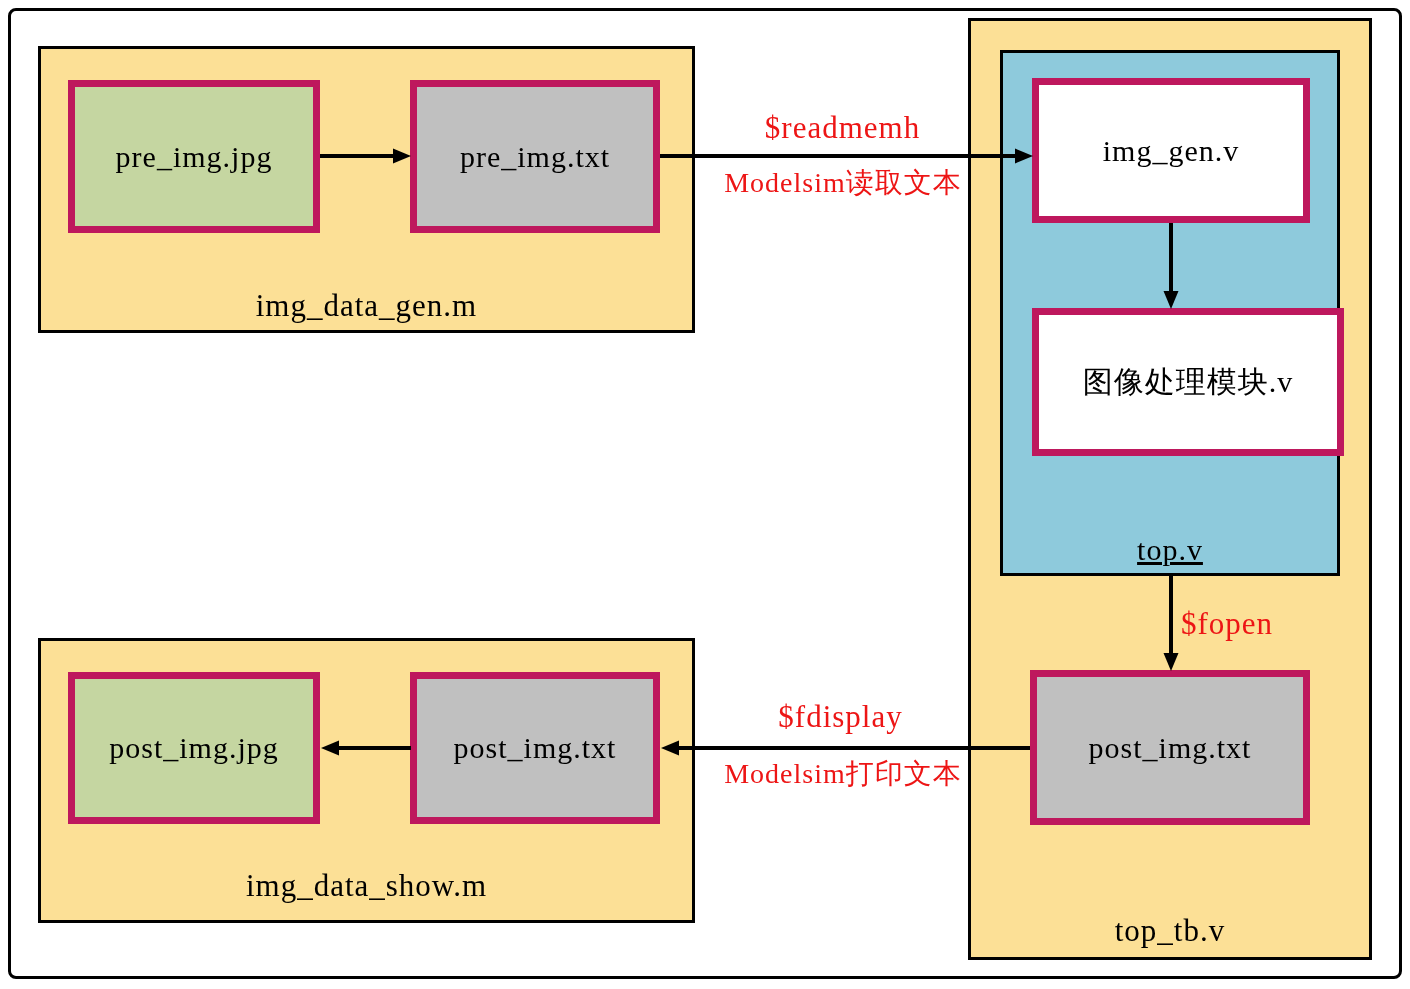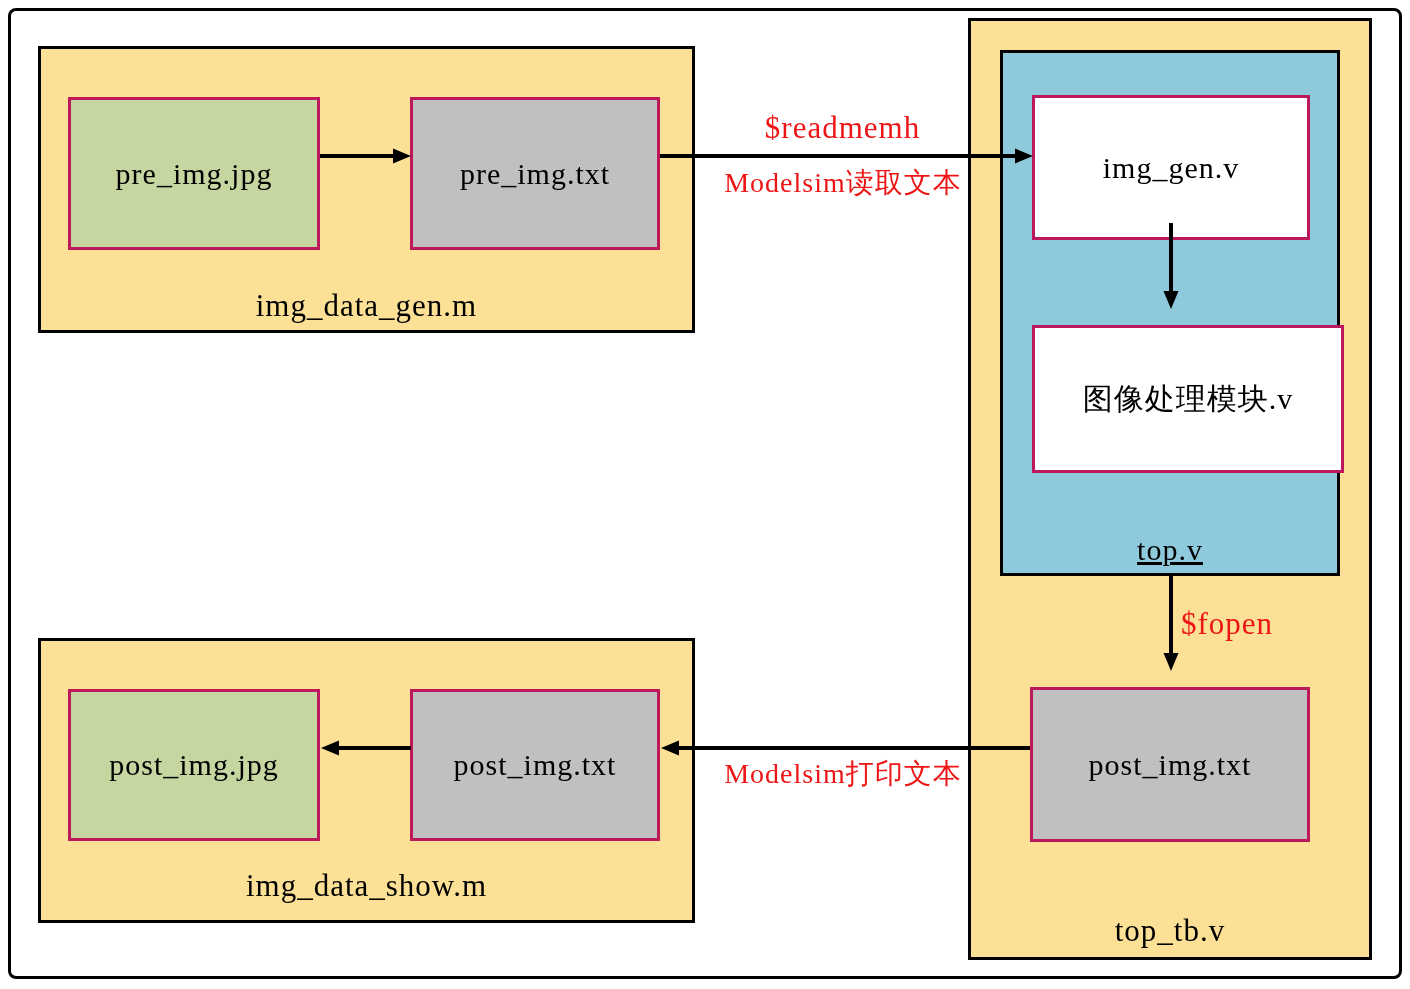--- a/index.html
+++ b/index.html
@@ -14,23 +14,23 @@
   }
   .group{
     position:absolute;border:3px solid #000;box-sizing:border-box;
     background:#FCE096;
   }
   .group-label{
     position:absolute;left:0;right:0;text-align:center;
     font-size:31px;letter-spacing:1px;white-space:nowrap;
   }
   .box{
-    position:absolute;border:3px solid #be185d;box-sizing:border-box;
+    position:absolute;border:7px solid #be185d;box-sizing:border-box;
     display:flex;align-items:center;justify-content:center;
-    font-size:30px;letter-spacing:1px;white-space:nowrap;text-align:right;margin-top:17px;
+    font-size:30px;letter-spacing:1px;white-space:nowrap;text-align:right;
   }
   .subgroup{
     position:absolute;border:3px solid #000;box-sizing:border-box;
     background:#8ECADC;
   }
   .fill-image{background:#C5D6A1;}
   .fill-text{background:#C0C0C0;}
   .fill-white{background:#ffffff;}
   .ann{
     position:absolute;color:#ED1515;white-space:nowrap;letter-spacing:1px;
@@ -87,20 +87,21 @@
     </div>
 
     <div class="group-label" style="bottom:8px;">top_tb.v</div>
   </div>
 
   <div class="ann cmd center" style="left:695px;top:110px;width:295px;">$readmemh</div>
   <div class="ann cap center" style="left:688px;top:164px;width:310px;">Modelsim读取文本</div>
 
   <div class="ann cmd" style="left:1181px;top:606px;text-align:center;">$fopen</div>
 
+  <div class="ann cmd center" style="left:693px;top:699px;width:295px;">$fdisplay</div>
   <div class="ann cap center" style="left:688px;top:755px;width:310px;">Modelsim打印文本</div>
 
   <svg class="overlay" viewBox="0 0 1410 989">
 
     <g>
       <line x1="320" y1="156" x2="394" y2="156" stroke="#000" stroke-width="4"></line>
       <polygon points="411,156 393,148.5 393,163.5" fill="#000"></polygon>
     </g>
 
     <g>

